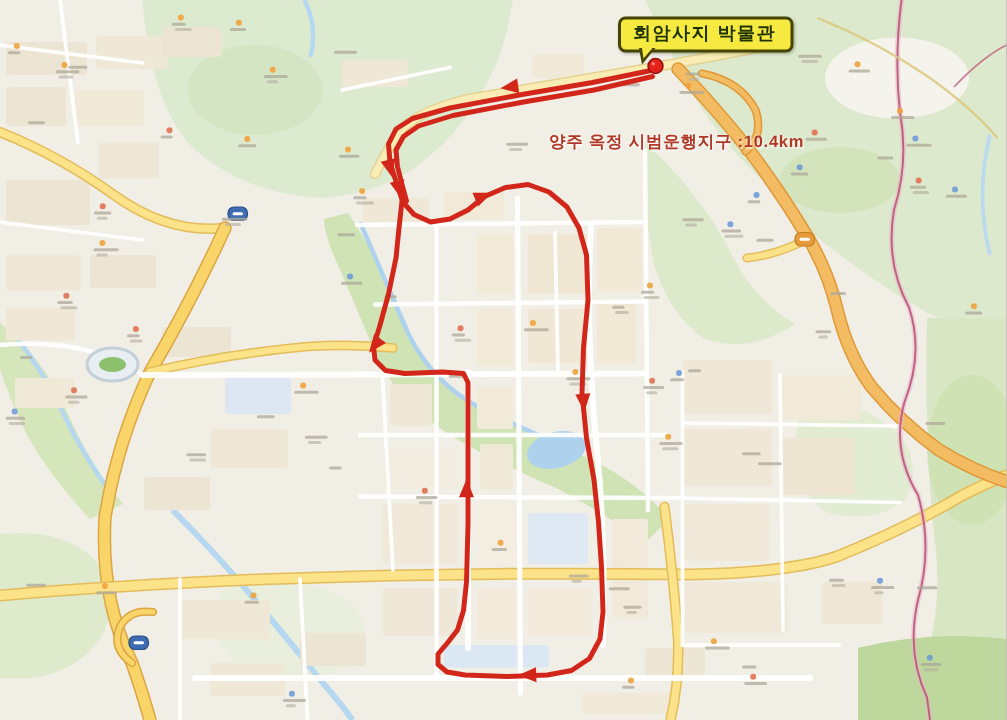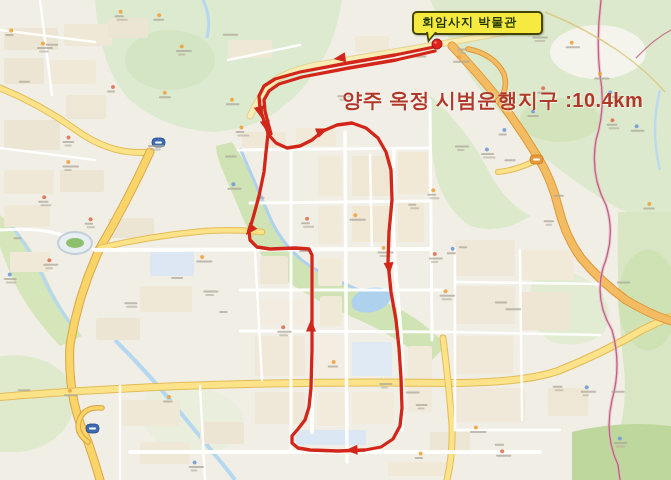--- a/index.html
+++ b/index.html
@@ -5,38 +5,38 @@
   html,body{margin:0;padding:0;background:#888;}
   .stage{
     position:relative;width:671px;height:480px;overflow:hidden;
     font-family:"Liberation Sans",sans-serif;background:#f1eee6;
   }
   .stage svg{position:absolute;left:0;top:0;}
   .callout{
     position:absolute;left:412px;top:11px;z-index:6;
     background:var(--callout-bg,#f6e93f);
     border:2px solid var(--callout-border,#454500);
-    border-radius:5px;padding:1px 24px 2px 8px;
+    border-radius:5px;padding:1px 10px 2px 8px;
     font-size:12px;font-weight:bold;color:var(--callout-text,#1f3300);
     letter-spacing:1px;white-space:nowrap;
     box-shadow:1px 1px 2px rgba(0,0,0,.25);
   }
   .callout .tail{
     position:absolute;left:12px;bottom:-10px;width:0;height:0;
     border-style:solid;border-width:11px 9px 0 2px;
     border-color:var(--callout-border,#454500) transparent transparent transparent;
   }
   .callout .tail-fill{
     position:absolute;left:14px;bottom:-6px;width:0;height:0;z-index:1;
     border-style:solid;border-width:7px 6px 0 1px;
     border-color:var(--callout-bg,#f6e93f) transparent transparent transparent;
   }
   .banner{
-    position:absolute;left:342px;top:87px;z-index:5;
-    font-size:20px;font-weight:bold;color:var(--banner-color,#b03826);
+    position:absolute;left:366px;top:87px;z-index:5;
+    font-size:11px;font-weight:bold;color:var(--banner-color,#b03826);
     letter-spacing:.5px;white-space:nowrap;
     text-shadow:0 0 2px rgba(255,255,255,.85),1px 1px 1px rgba(255,255,255,.6);
   }
 </style>
 </head>
 <body>
 
 <div class="stage" style="--callout-bg: #f6e93f; --callout-border: #454500; --callout-text: #1f3300; --banner-color: #b03826;">
   <svg width="671" height="480" viewBox="0 0 671 480">
 

